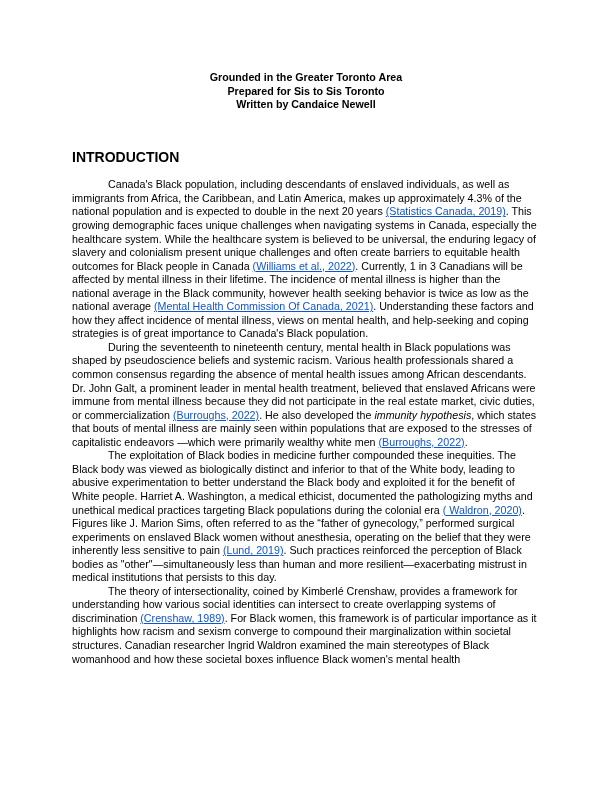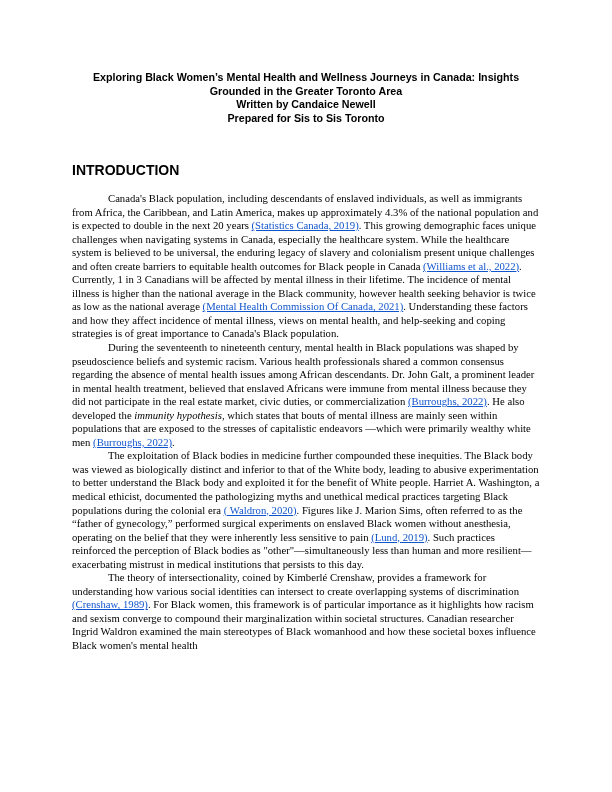--- a/index.html
+++ b/index.html
@@ -2,35 +2,34 @@
 <html><head>
 <meta charset="utf-8">
 <style>
   html, body { margin: 0; padding: 0; background: #ffffff; }
   body { width: 612px; height: 792px; position: relative; overflow: hidden;
          font-family: "Liberation Sans", sans-serif; color: #000; }
   .page { position: absolute; left: 72px; top: 71px; width: 468px; }
   .title-block { text-align: center; font-weight: bold; font-size: 10.7px; line-height: 13.6px; }
   .title-line { display: block; }
   .section-heading { margin-top: 39px; font-weight: bold; font-size: 14px; line-height: 13.6px; }
-  .body { margin-top: 14px; font-size: 10.7px; line-height: 13.55px; text-align: left; font-family: Liberation Serif, serif; }
+  .body { margin-top: 14px; font-size: 10.7px; line-height: 13.55px; text-align: left; }
   .para { margin: 0; }
   .para .indent { display: inline-block; width: 36px; }
   a.cite { color: #1155cc; text-decoration: underline; }
   em { font-style: italic; }
 </style>
 </head>
 <body>
 
 <div class="page">
   <div class="title-block">
-    <span class="title-line">Exploring Black Women’s Mental Health and Wellness Journeys in Canada: Insights</span>
     <span class="title-line">Grounded in the Greater Toronto Area</span>
+    <span class="title-line">Prepared for Sis to Sis Toronto</span>
     <span class="title-line">Written by Candaice Newell</span>
-    <span class="title-line">Prepared for Sis to Sis Toronto</span>
   </div>
 
   <div class="section-heading">INTRODUCTION</div>
 
   <div class="body" id="body">
       <p class="para"><span class="indent"></span><span>Canada's Black population, including descendants of enslaved individuals, as well as immigrants from Africa, the Caribbean, and Latin America, makes up approximately 4.3% of the national population and is expected to double in the next 20 years </span><a class="cite">(Statistics Canada, 2019)</a><span>. This growing demographic faces unique challenges when navigating systems in Canada, especially the healthcare system. While the healthcare system is believed to be universal, the enduring legacy of slavery and colonialism present unique challenges and often create barriers to equitable health outcomes for Black people in Canada </span><a class="cite">(Williams et al., 2022)</a><span>. Currently, 1 in 3 Canadians will be affected by mental illness in their lifetime. The incidence of mental illness is higher than the national average in the Black community, however health seeking behavior is twice as low as the national average </span><a class="cite">(Mental Health Commission Of Canada, 2021)</a><span>. Understanding these factors and how they affect incidence of mental illness, views on mental health, and help-seeking and coping strategies is of great importance to Canada's Black population.</span></p>
       <p class="para"><span class="indent"></span><span>During the seventeenth to nineteenth century, mental health in Black populations was shaped by pseudoscience beliefs and systemic racism. Various health professionals shared a common consensus regarding the absence of mental health issues among African descendants. Dr. John Galt, a prominent leader in mental health treatment, believed that enslaved Africans were immune from mental illness because they did not participate in the real estate market, civic duties, or commercialization </span><a class="cite">(Burroughs, 2022)</a><span>.  He also developed the </span><em>immunity hypothesis</em><span>, which states that bouts of mental illness are mainly seen within populations that are exposed to the stresses of capitalistic endeavors —which were primarily wealthy white men </span><a class="cite">(Burroughs, 2022)</a><span>.</span></p>
       <p class="para"><span class="indent"></span><span>The exploitation of Black bodies in medicine further compounded these inequities. The Black body was viewed as biologically distinct and inferior to that of the White body, leading to abusive experimentation to better understand the Black body and exploited it for the benefit of White people. Harriet A. Washington, a medical ethicist, documented the pathologizing myths and unethical medical practices targeting Black populations during the colonial era </span><a class="cite">( Waldron, 2020)</a><span>. Figures like J. Marion Sims, often referred to as the “father of gynecology,” performed surgical experiments on enslaved Black women without anesthesia, operating on the belief that they were inherently less sensitive to pain </span><a class="cite">(Lund, 2019)</a><span>. Such practices reinforced the perception of Black bodies as "other"—simultaneously less than human and more resilient—exacerbating mistrust in medical institutions that persists to this day.</span></p>
       <p class="para"><span class="indent"></span><span>The theory of intersectionality, coined by Kimberlé Crenshaw, provides a framework for understanding how various social identities can intersect to create overlapping systems of discrimination </span><a class="cite">(Crenshaw, 1989)</a><span>. For Black women, this framework is of particular importance as it highlights how racism and sexism converge to compound their marginalization within societal structures. Canadian researcher Ingrid Waldron examined the main stereotypes of Black womanhood and how these societal boxes influence Black women's mental health</span></p>
     </div>

